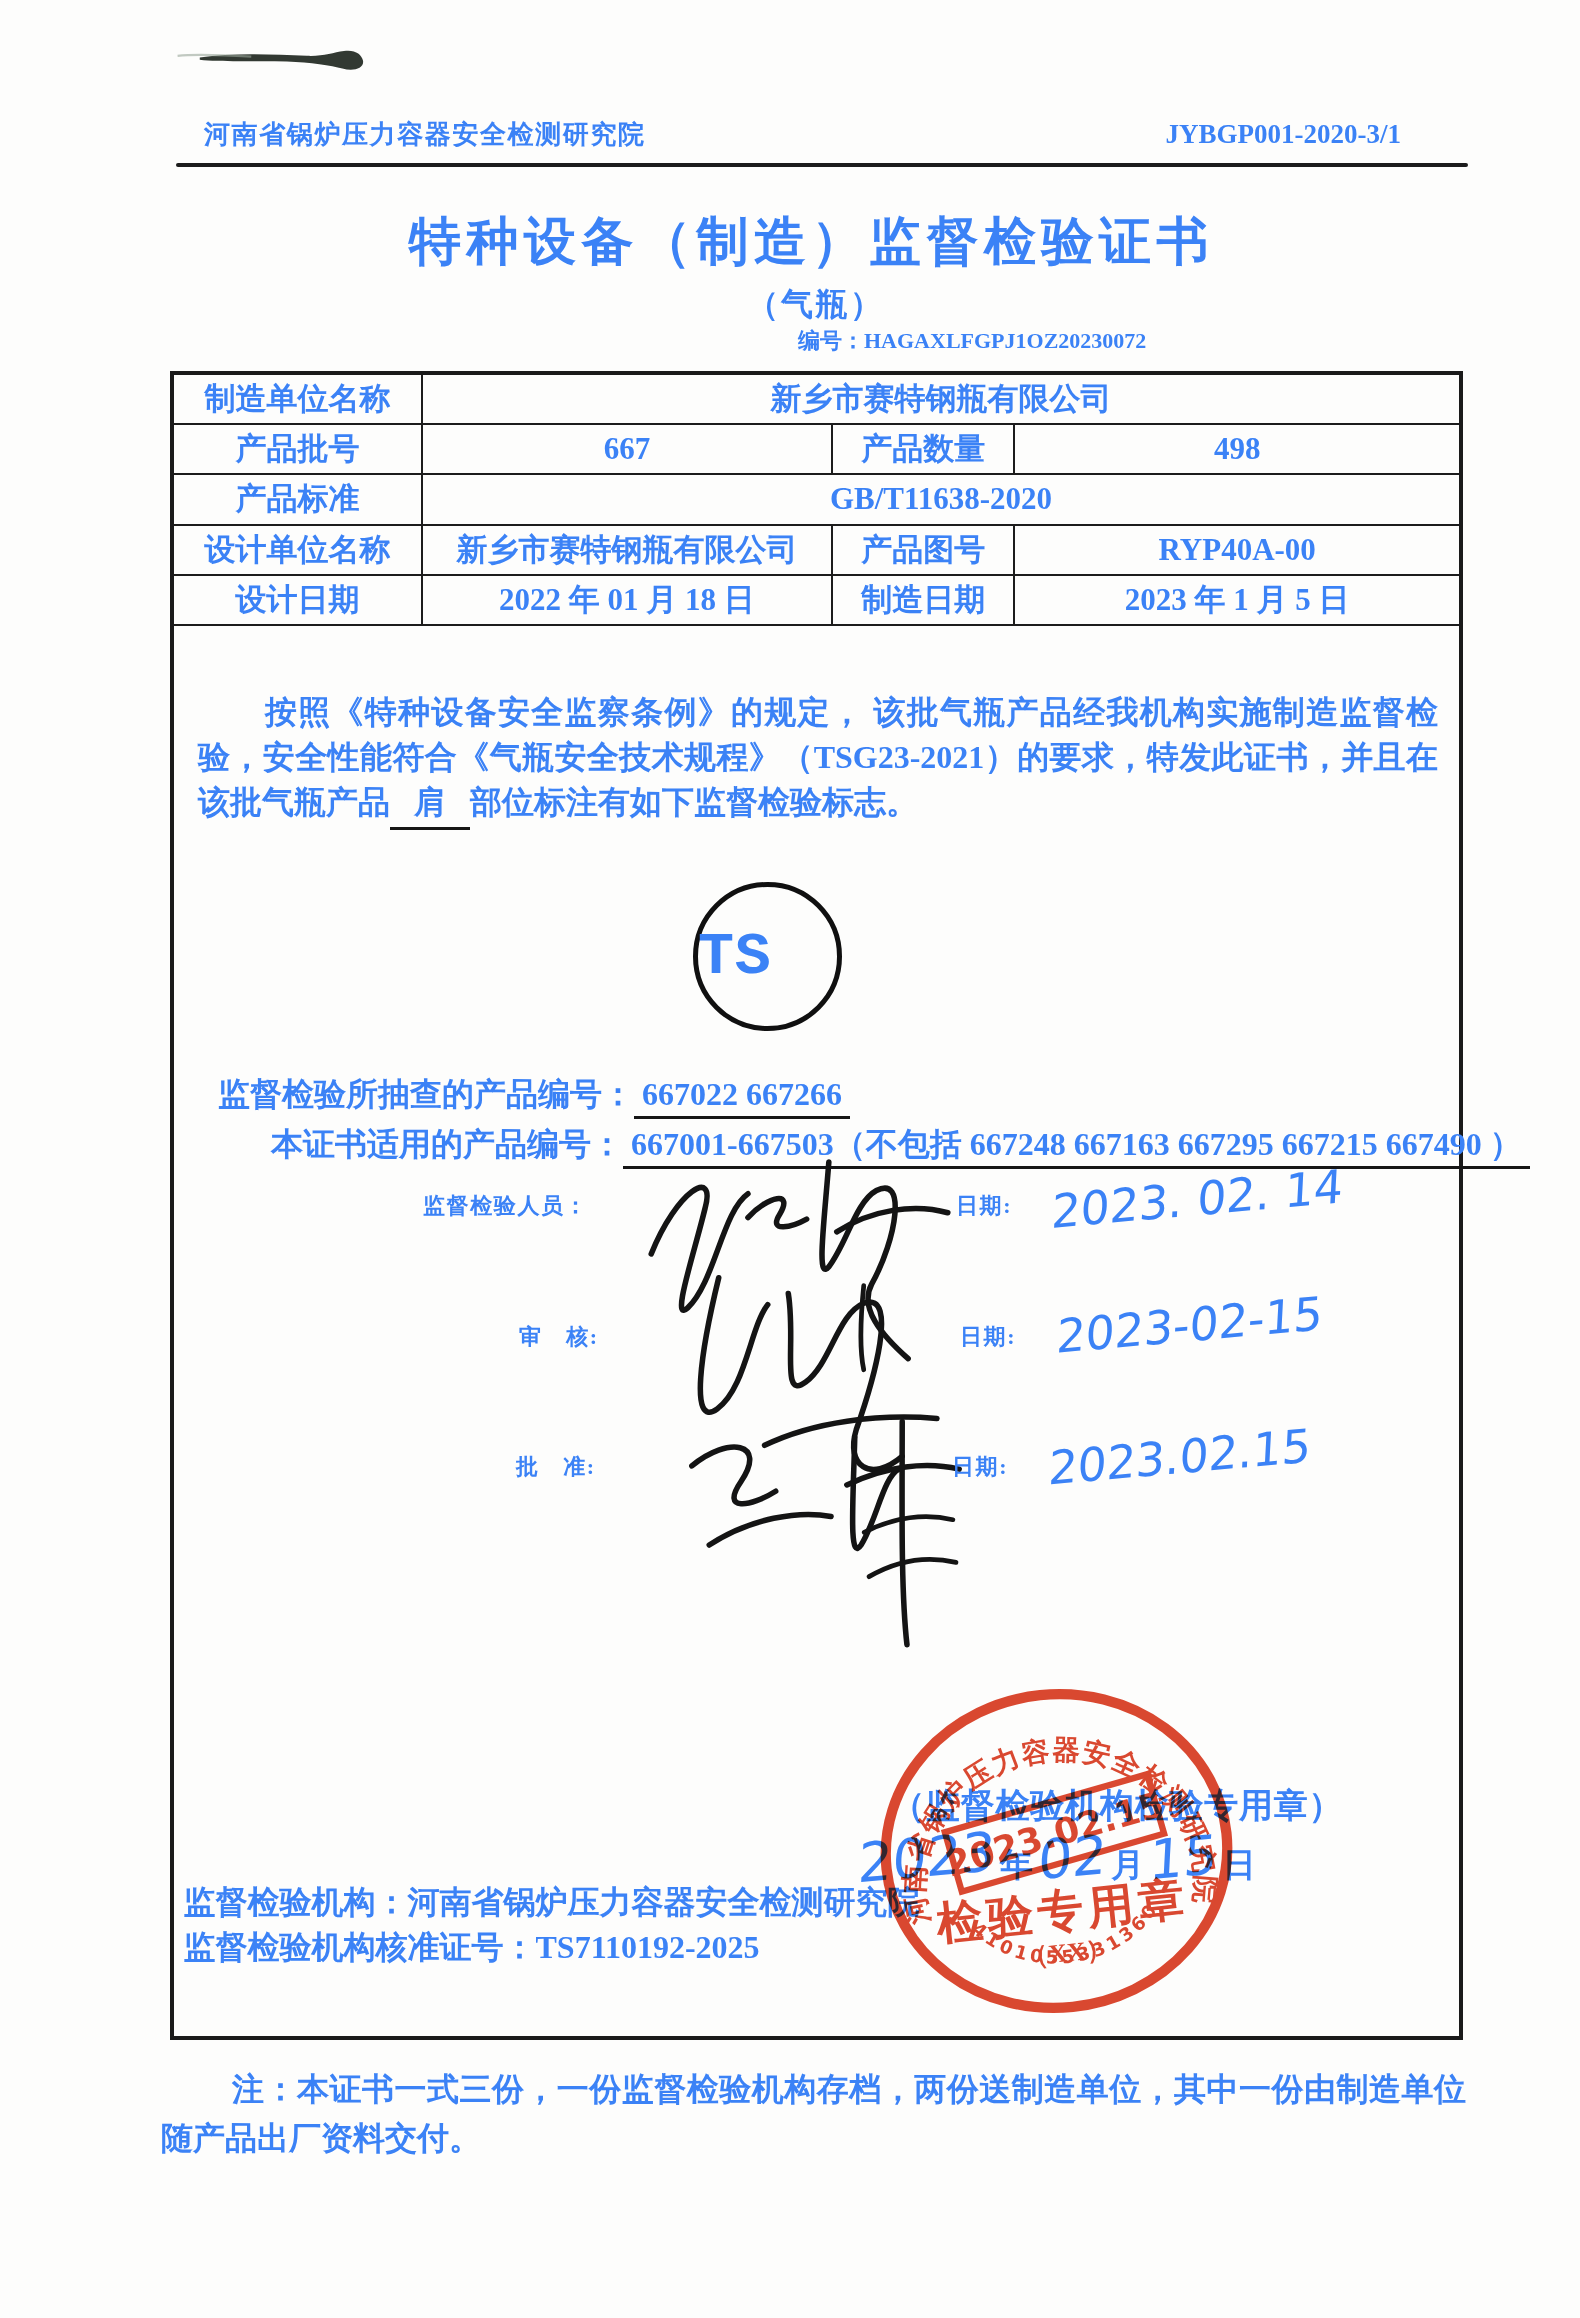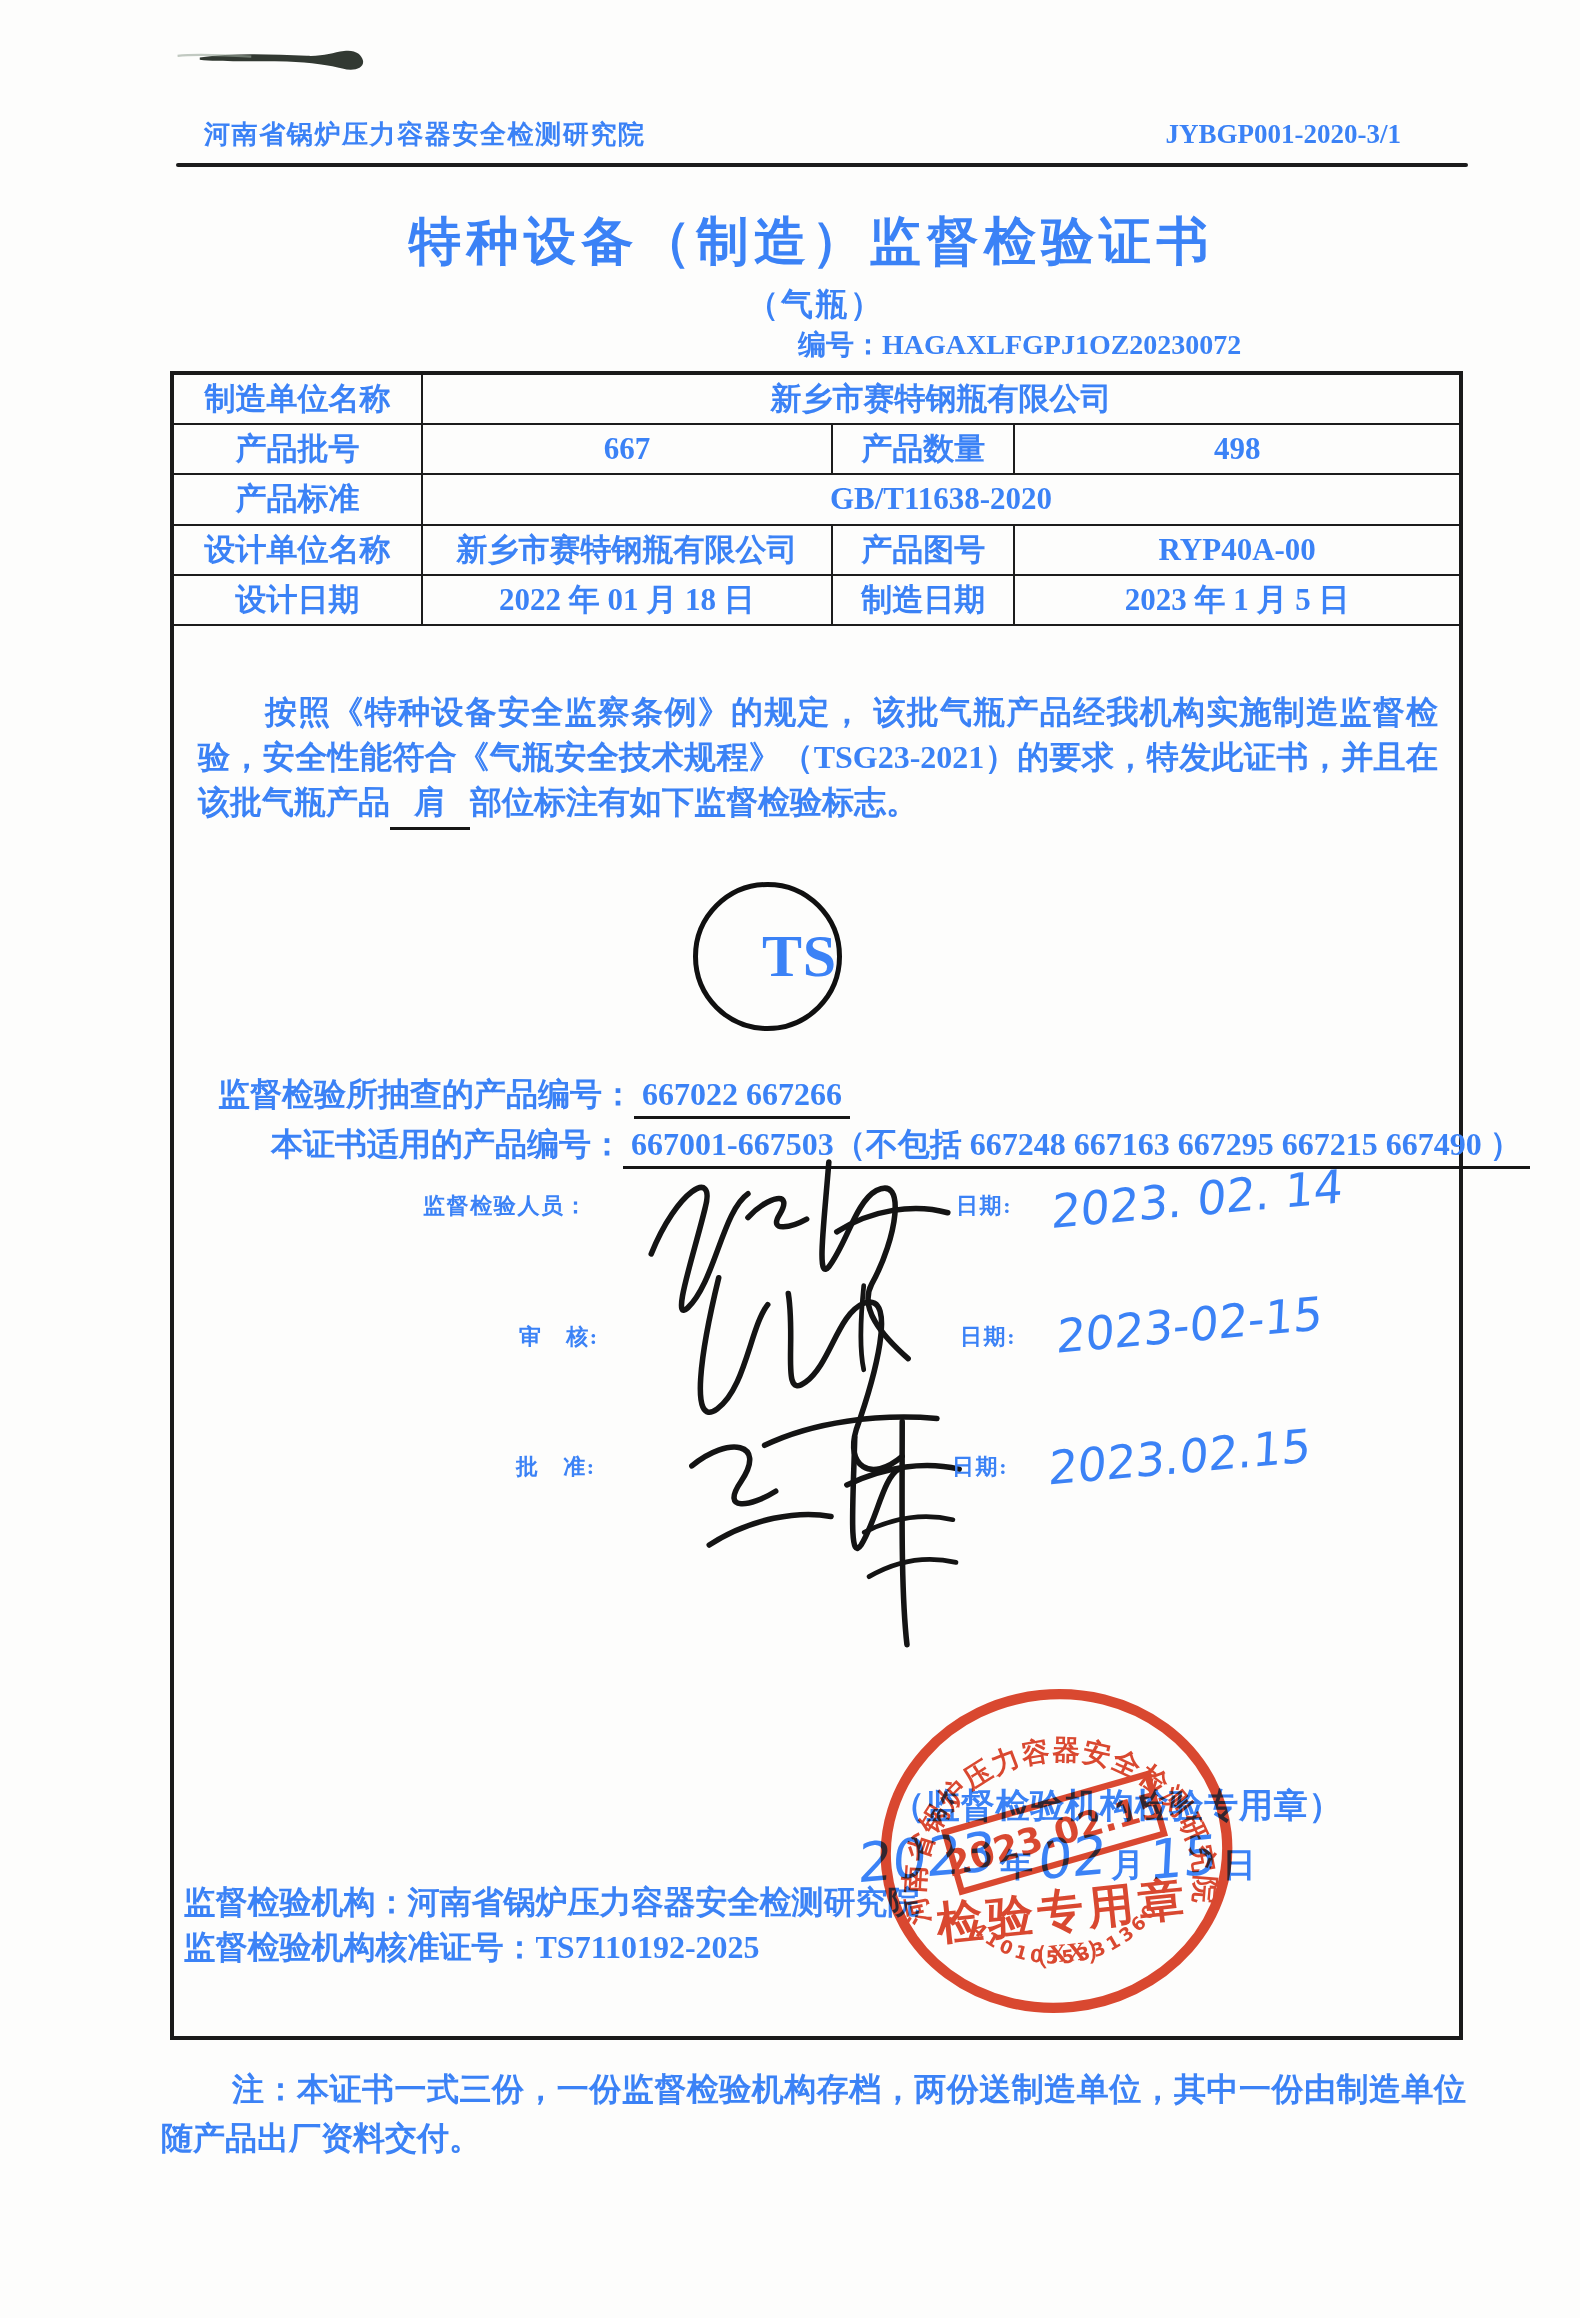--- a/index.html
+++ b/index.html
@@ -14,41 +14,41 @@
        font-size:26px; font-weight:700; letter-spacing:1.6px;}
   .hdr-code{font-size:27px; letter-spacing:0;}
   .hdr-rule{position:absolute; top:163px; left:176px; width:1292px; height:4px;
             background:#1c1c1c; border-radius:2.4px;}
   .smudge{position:absolute; top:35px; left:176px;}
   
   .title{position:absolute; top:207px; left:0; width:1623px; text-align:center;
          font-size:52px; font-weight:700; letter-spacing:5.5px; margin:0;}
   .subtitle{position:absolute; top:283px; left:0; width:1631px; text-align:center;
             font-size:32px; font-weight:700; letter-spacing:2.4px;}
-  .certno{position:absolute; top:326px; left:798px; font-size:28px; font-weight:700;}
+  .certno{position:absolute; top:326px; left:798px; font-size:22px; font-weight:700;}
   
   .box{position:absolute; top:371px; left:170px; width:1293px; height:1669px;
        border:4px solid #1a1a1a; box-sizing:border-box;}
   table.info{width:100%; border-collapse:collapse; table-layout:fixed;}
   table.info td{border:2.4px solid #1c1c1c; height:45px; font-size:31px; font-weight:700;
                 text-align:center; padding:1.6px 4.8px; overflow:hidden; white-space:nowrap;}
   table.info tr:first-child td{border-top:none;}
   table.info td:first-child{border-left:none;}
   table.info td:last-child{border-right:none;}
   col.c1{width:19.3%;} col.c2{width:31.9%;} col.c3{width:14.2%;} col.c4{width:34.6%;}
   .statement{position:absolute; top:315px; left:24px; width:1240px; margin:0;
              font-size:32px; font-weight:700; line-height:45px;
              text-align:justify; text-indent:67px;}
   .pos-underline{display:inline-block; border-bottom:3.2px solid #161616;
                  padding:0 24px 1.6px 24px; text-indent:0;}
   
   .ts{position:absolute; left:519px; top:507px; width:139px; height:139px;
       border:5.5px solid #101010; border-radius:50%;
-      display:flex; align-items:center; justify-content:flex-end;
-      font-family:Liberation Serif, serif;
+      display:flex; align-items:center; justify-content:flex-start;
+      font-family:Liberation Mono, monospace;
       font-size:60px; font-weight:700; letter-spacing:0.8px;}
   
   .pline{position:absolute; font-size:32px; font-weight:700; white-space:nowrap;}
   .pline .uval{border-bottom:3.2px solid #161616; padding:0 8px 4px 8px;}
   .p1{top:698px; left:44px;}
   .p2{top:748px; left:97px;}
   
   .sig-label,.date-label{position:absolute; font-size:22px; font-weight:700;
                          letter-spacing:1.6px; white-space:nowrap;}
   .hand{font-family:"DejaVu Sans","Liberation Sans",sans-serif;

